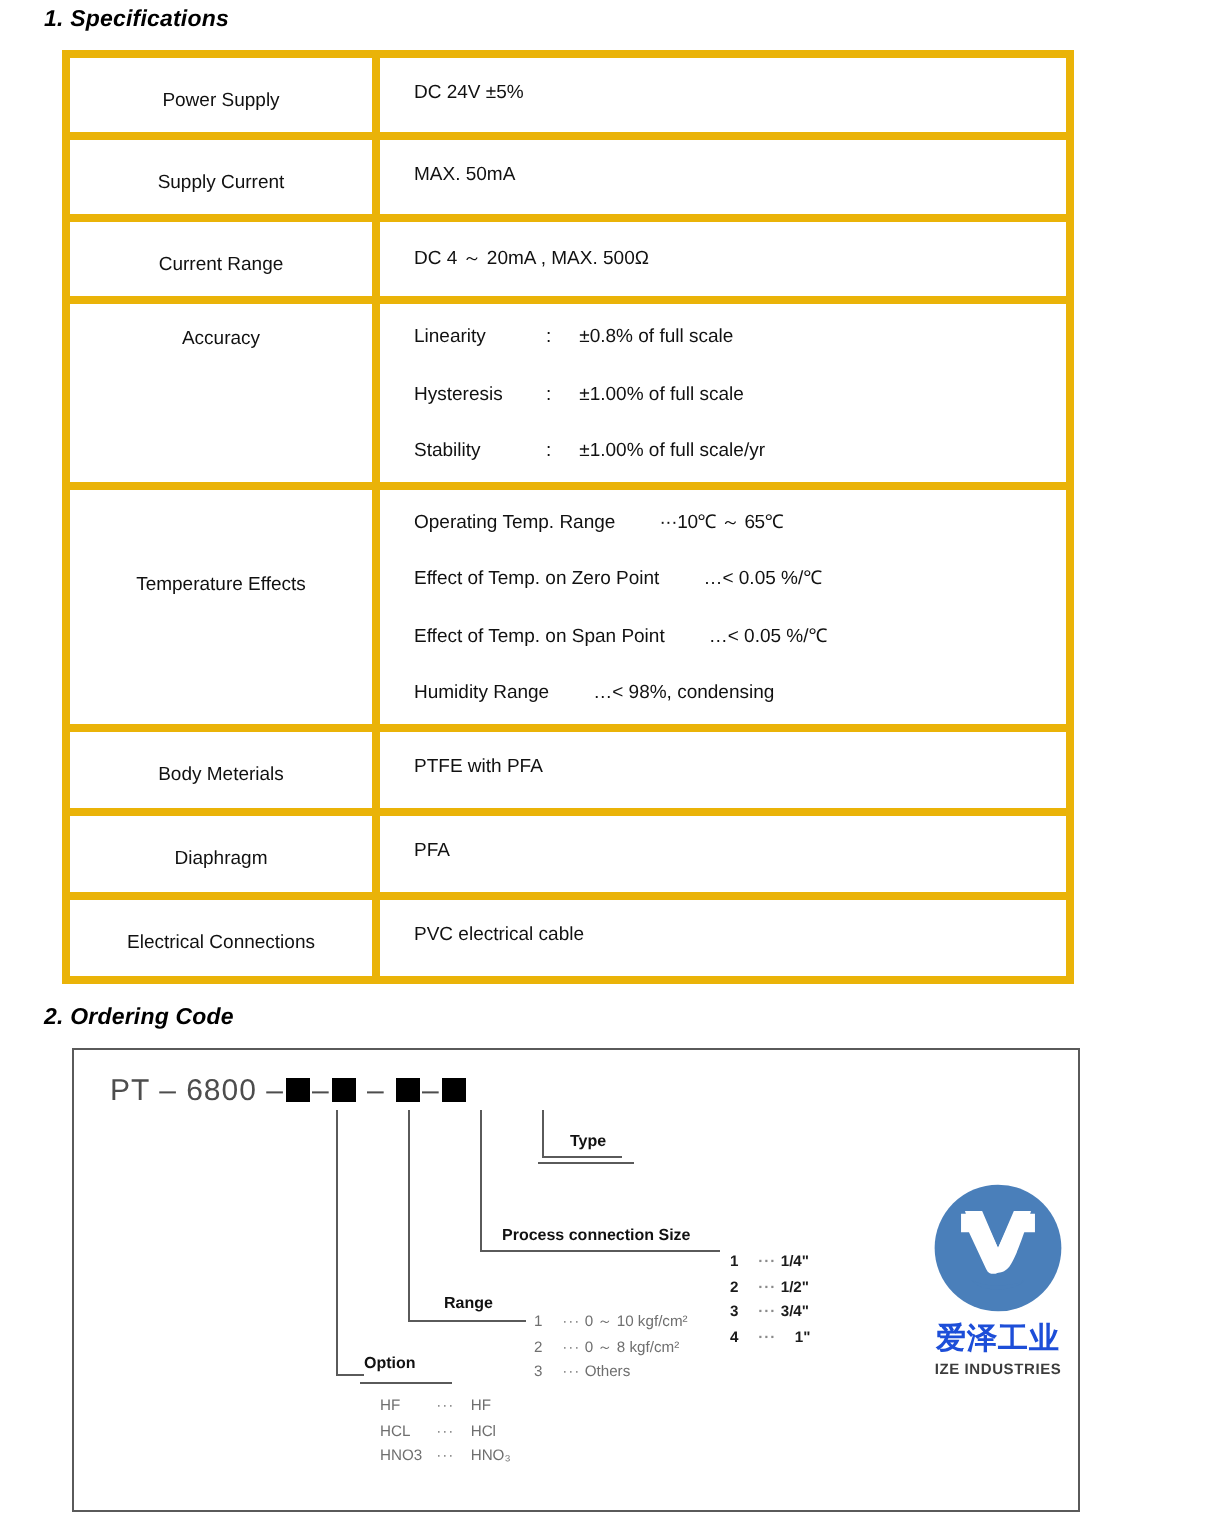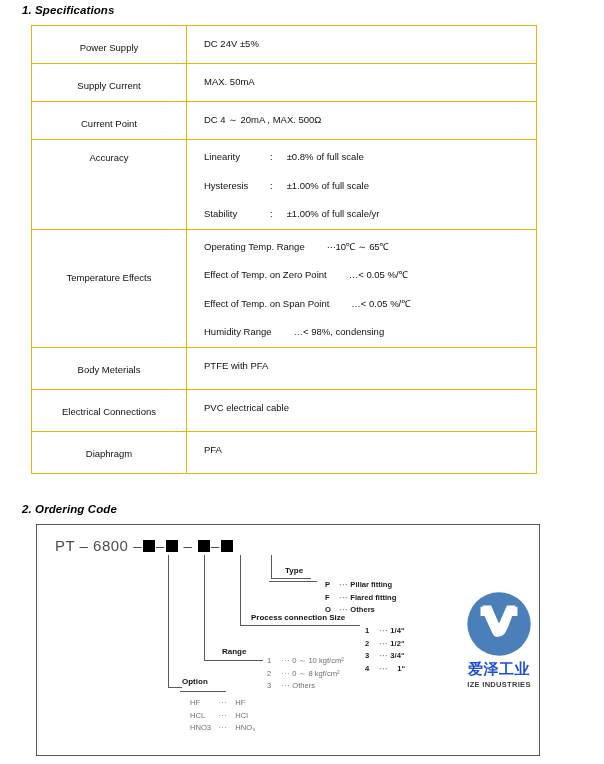--- a/index.html
+++ b/index.html
@@ -24,21 +24,21 @@
   #heading-order { position: absolute; left: 22px; top: 503px; }
 
   
   .spec-table {
     position: absolute; left: 31px; top: 25px;
     width: 506px;
     border-collapse: collapse;
     table-layout: fixed;
   }
   .spec-table td {
-    border: 1px solid #eab308;
+    border: 4px solid #eab308;
     vertical-align: top;
     padding: 0;
   }
   .spec-table td.label {
     width: 155px;
     text-align: center;
     font-size: 9.5px;
     color: #111;
     padding-top: 12px;
     padding-bottom: 10px;
@@ -155,21 +155,21 @@
     <tbody>
       <tr class="r-short">
         <td class="label v-center">Power Supply</td>
         <td class="value">DC 24V ±5%</td>
       </tr>
       <tr class="r-short">
         <td class="label v-center">Supply Current</td>
         <td class="value">MAX. 50mA</td>
       </tr>
       <tr class="r-short">
-        <td class="label v-center">Current Point</td>
+        <td class="label v-center">Current Range</td>
         <td class="value">DC 4 ～ 20mA , MAX. 500Ω</td>
       </tr>
 
       <tr class="r-acc">
         <td class="label mid-acc">Accuracy</td>
         <td class="value">
           <div class="vline">
             <span class="sub-name w-lin">Linearity</span><span>:</span><span class="gap-md"></span><span>±0.8% of full scale</span>
           </div>
           <div class="vline">
@@ -198,26 +198,26 @@
           </div>
         </td>
       </tr>
 
 
       <tr class="r-mid">
         <td class="label v-center">Body Meterials</td>
         <td class="value">PTFE with PFA</td>
       </tr>
       <tr class="r-mid">
+        <td class="label v-center">Diaphragm</td>
+        <td class="value">PFA</td>
+      </tr>
+      <tr class="r-mid">
         <td class="label v-center">Electrical Connections</td>
         <td class="value">PVC electrical cable</td>
-      </tr>
-      <tr class="r-mid">
-        <td class="label v-center">Diaphragm</td>
-        <td class="value">PFA</td>
       </tr>
     </tbody>
   </table>
 
   <div class="sec-heading" id="heading-order">2. Ordering Code</div>
 
   <div class="order-box">
     <div class="order-inner">
 
       <div class="partno">
@@ -238,25 +238,20 @@
       <div class="hline-lead" style="left:203px; top:100px; width:120px;"></div>
 
       <div class="vline-lead" style="left:167px; top:30px; height:105px;"></div>
       <div class="hline-lead" style="left:167px; top:135px; width:59px;"></div>
 
       <div class="vline-lead" style="left:131px; top:30px; height:132px;"></div>
       <div class="hline-lead" style="left:131px; top:162px; width:14px;"></div>
 
       <div class="leg-title" style="left:248px; top:41px;">Type</div>
       <div class="hline-lead" style="left:232px; top:56px; width:48px;"></div>
-      <div class="leg-list bold" style="left:288px; top:54px;">
-        <div><span class="k col-k-2">P</span> <span class="dots">···</span> <span>Pillar fitting</span></div>
-        <div><span class="k col-k-2">F</span> <span class="dots">···</span> <span>Flared fitting</span></div>
-        <div><span class="k col-k-2">O</span> <span class="dots">···</span> <span>Others</span></div>
-      </div>
 
       <div class="leg-title" style="left:214px; top:88px;">Process connection Size</div>
       <div class="leg-list bold" style="left:328px; top:100px;">
         <div><span class="k col-k-2">1</span> <span class="dots">···</span> <span>1/4ʺ</span></div>
         <div><span class="k col-k-2">2</span> <span class="dots">···</span> <span>1/2ʺ</span></div>
         <div><span class="k col-k-2">3</span> <span class="dots">···</span> <span>3/4ʺ</span></div>
         <div><span class="k col-k-2">4</span> <span class="dots">···</span> <span style="padding-left:7px">1ʺ</span></div>
       </div>
 
       <div class="leg-title" style="left:185px; top:122px;">Range</div>

